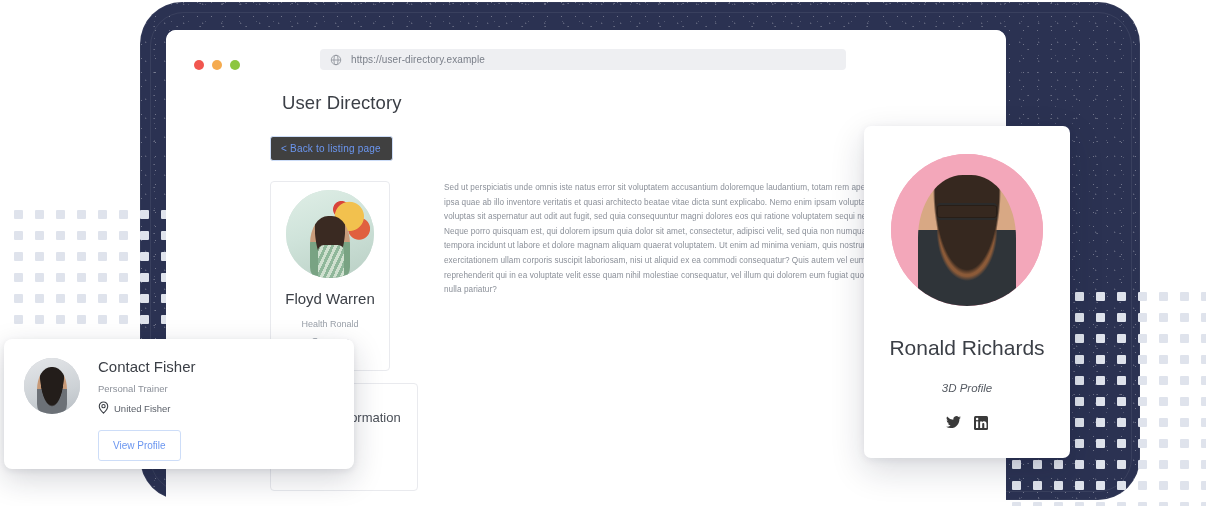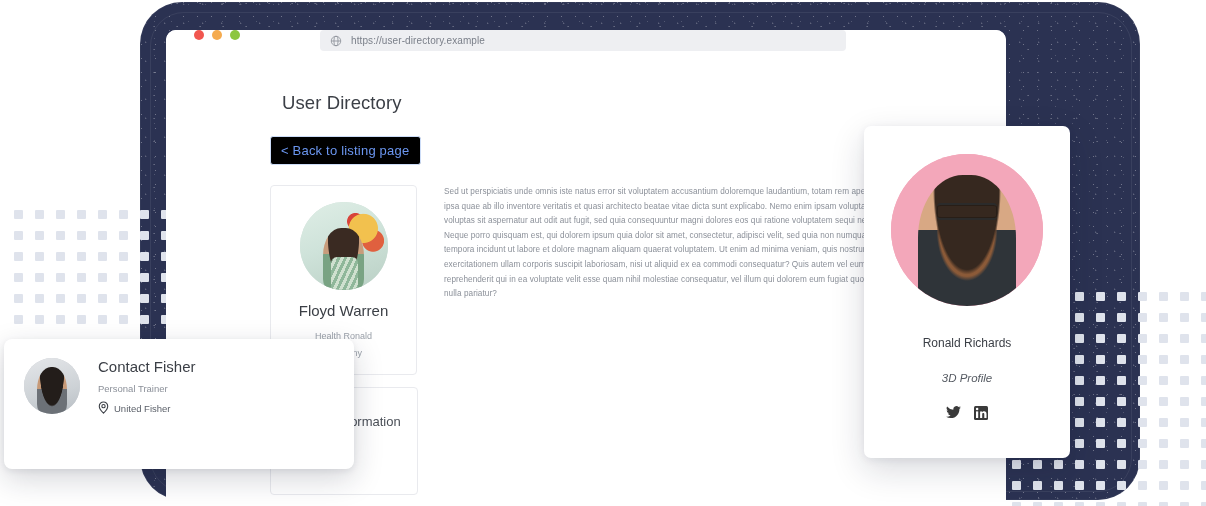--- a/index.html
+++ b/index.html
@@ -85,21 +85,21 @@
     top: 30px;
     width: 840px;
     height: 478px;
     background: #ffffff;
     border-radius: 10px 10px 0 0;
     overflow: hidden;
   }
   .browser-bar {
     height: 40px;
     display: flex;
-    align-items: flex-start;
+    align-items: flex-end;
     padding: 0 14px;
     background: #ffffff;
   }
   .dots {
     display: flex;
     gap: 8px;
     margin-left: 14px;
     margin-right: 80px;
   }
   .dot { width: 10px; height: 10px; border-radius: 50%; }
@@ -132,43 +132,43 @@
   }
   .page-title {
     font-size: 18.5px;
     color: #3b3f46;
     font-weight: 400;
     margin: 0 0 22px 12px;
     letter-spacing: .1px;
   }
   .back-btn {
     display: inline-block;
-    font-size: 13px;
+    font-size: 10px;
     color: #6b96f0;
     border: 1px solid #cdddf8;
     border-radius: 3px;
     padding: 6px 11px 6px 10px;
-    background: #000000;
+    background: #404040;
     letter-spacing: .2px;
     cursor: pointer;
   }
 
   .columns {
     display: flex;
     gap: 26px;
     margin-top: 20px;
   }
 
   
   .profile-card {
-    width: 147px;
+    width: 120px;
     background: #fff;
     border: 1px solid #e9eaee;
     border-radius: 4px;
-    padding: 16px 12px 18px 12px;
+    padding: 8px 12px 18px 12px;
     text-align: center;
     box-sizing: border-box;
     height: 190px;
   }
   .avatar-lg {
     width: 88px;
     height: 88px;
     border-radius: 50%;
     margin: 0 auto 12px auto;
     overflow: hidden;
@@ -302,21 +302,21 @@
   .avatar-xl {
     width: 152px;
     height: 152px;
     border-radius: 50%;
     margin: 0 auto 30px auto;
     overflow: hidden;
     position: relative;
     background: #f4a8bb;
   }
   .rr-name {
-    font-size: 12px;
+    font-size: 21px;
     color: #3b3f46;
     font-weight: 400;
     margin: 0 0 22px 0;
   }
   .rr-role {
     font-size: 11.5px;
     color: #555a62;
     font-style: italic;
     margin: 0 0 22px 0;
   }
@@ -639,20 +639,21 @@
       <p class="fc-role">Personal Trainer</p>
       <p class="fc-loc">
         <span>
           <svg width="11" height="13" viewBox="0 0 12 14" fill="none" stroke="#3b3f46" stroke-width="1.2">
             <path d="M6 13.2C6 13.2 10.6 8.9 10.6 5.6A4.6 4.6 0 0 0 1.4 5.6C1.4 8.9 6 13.2 6 13.2Z"></path>
             <circle cx="6" cy="5.5" r="1.8"></circle>
           </svg>
         </span>
         <span>United Fisher</span>
       </p>
+      <span class="view-btn">View Profile</span>
     </div>
   </div>
 
   <div class="float-card-right">
     <div class="avatar-xl">
       <div class="face-ronald"></div>
     </div>
     <p class="rr-name">Ronald Richards</p>
     <p class="rr-role">3D Profile</p>
     <div class="socials">

